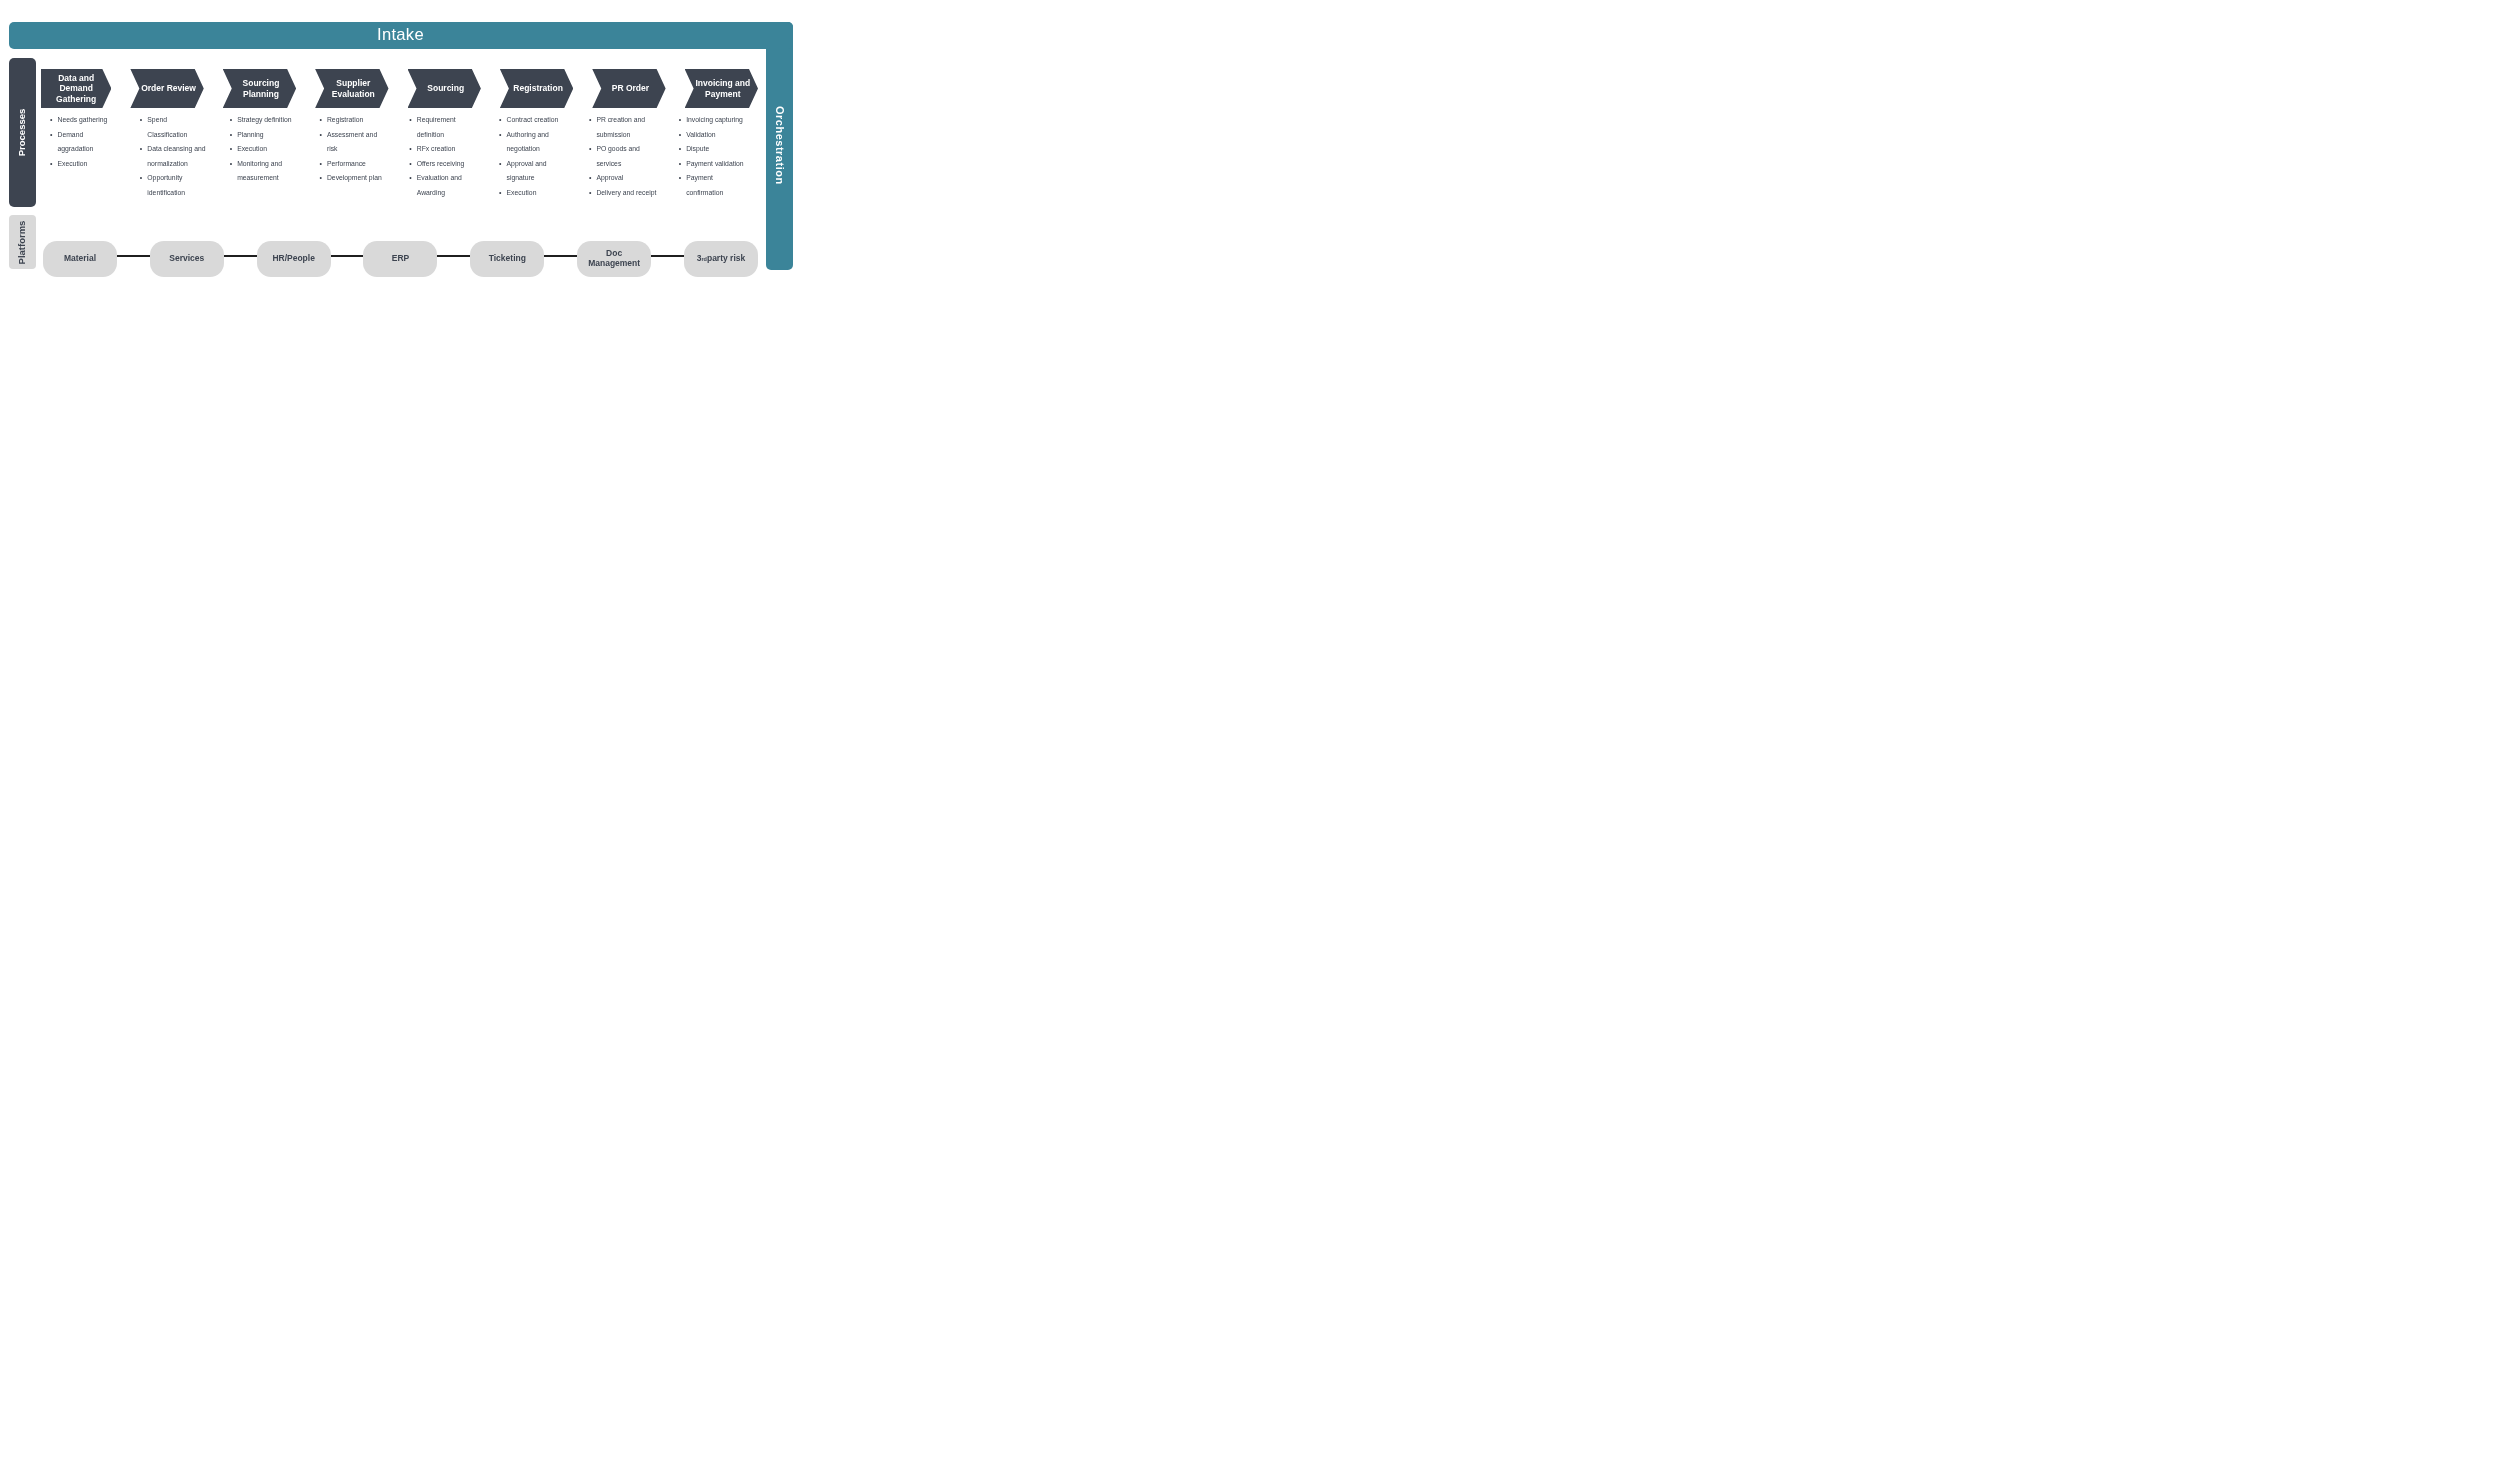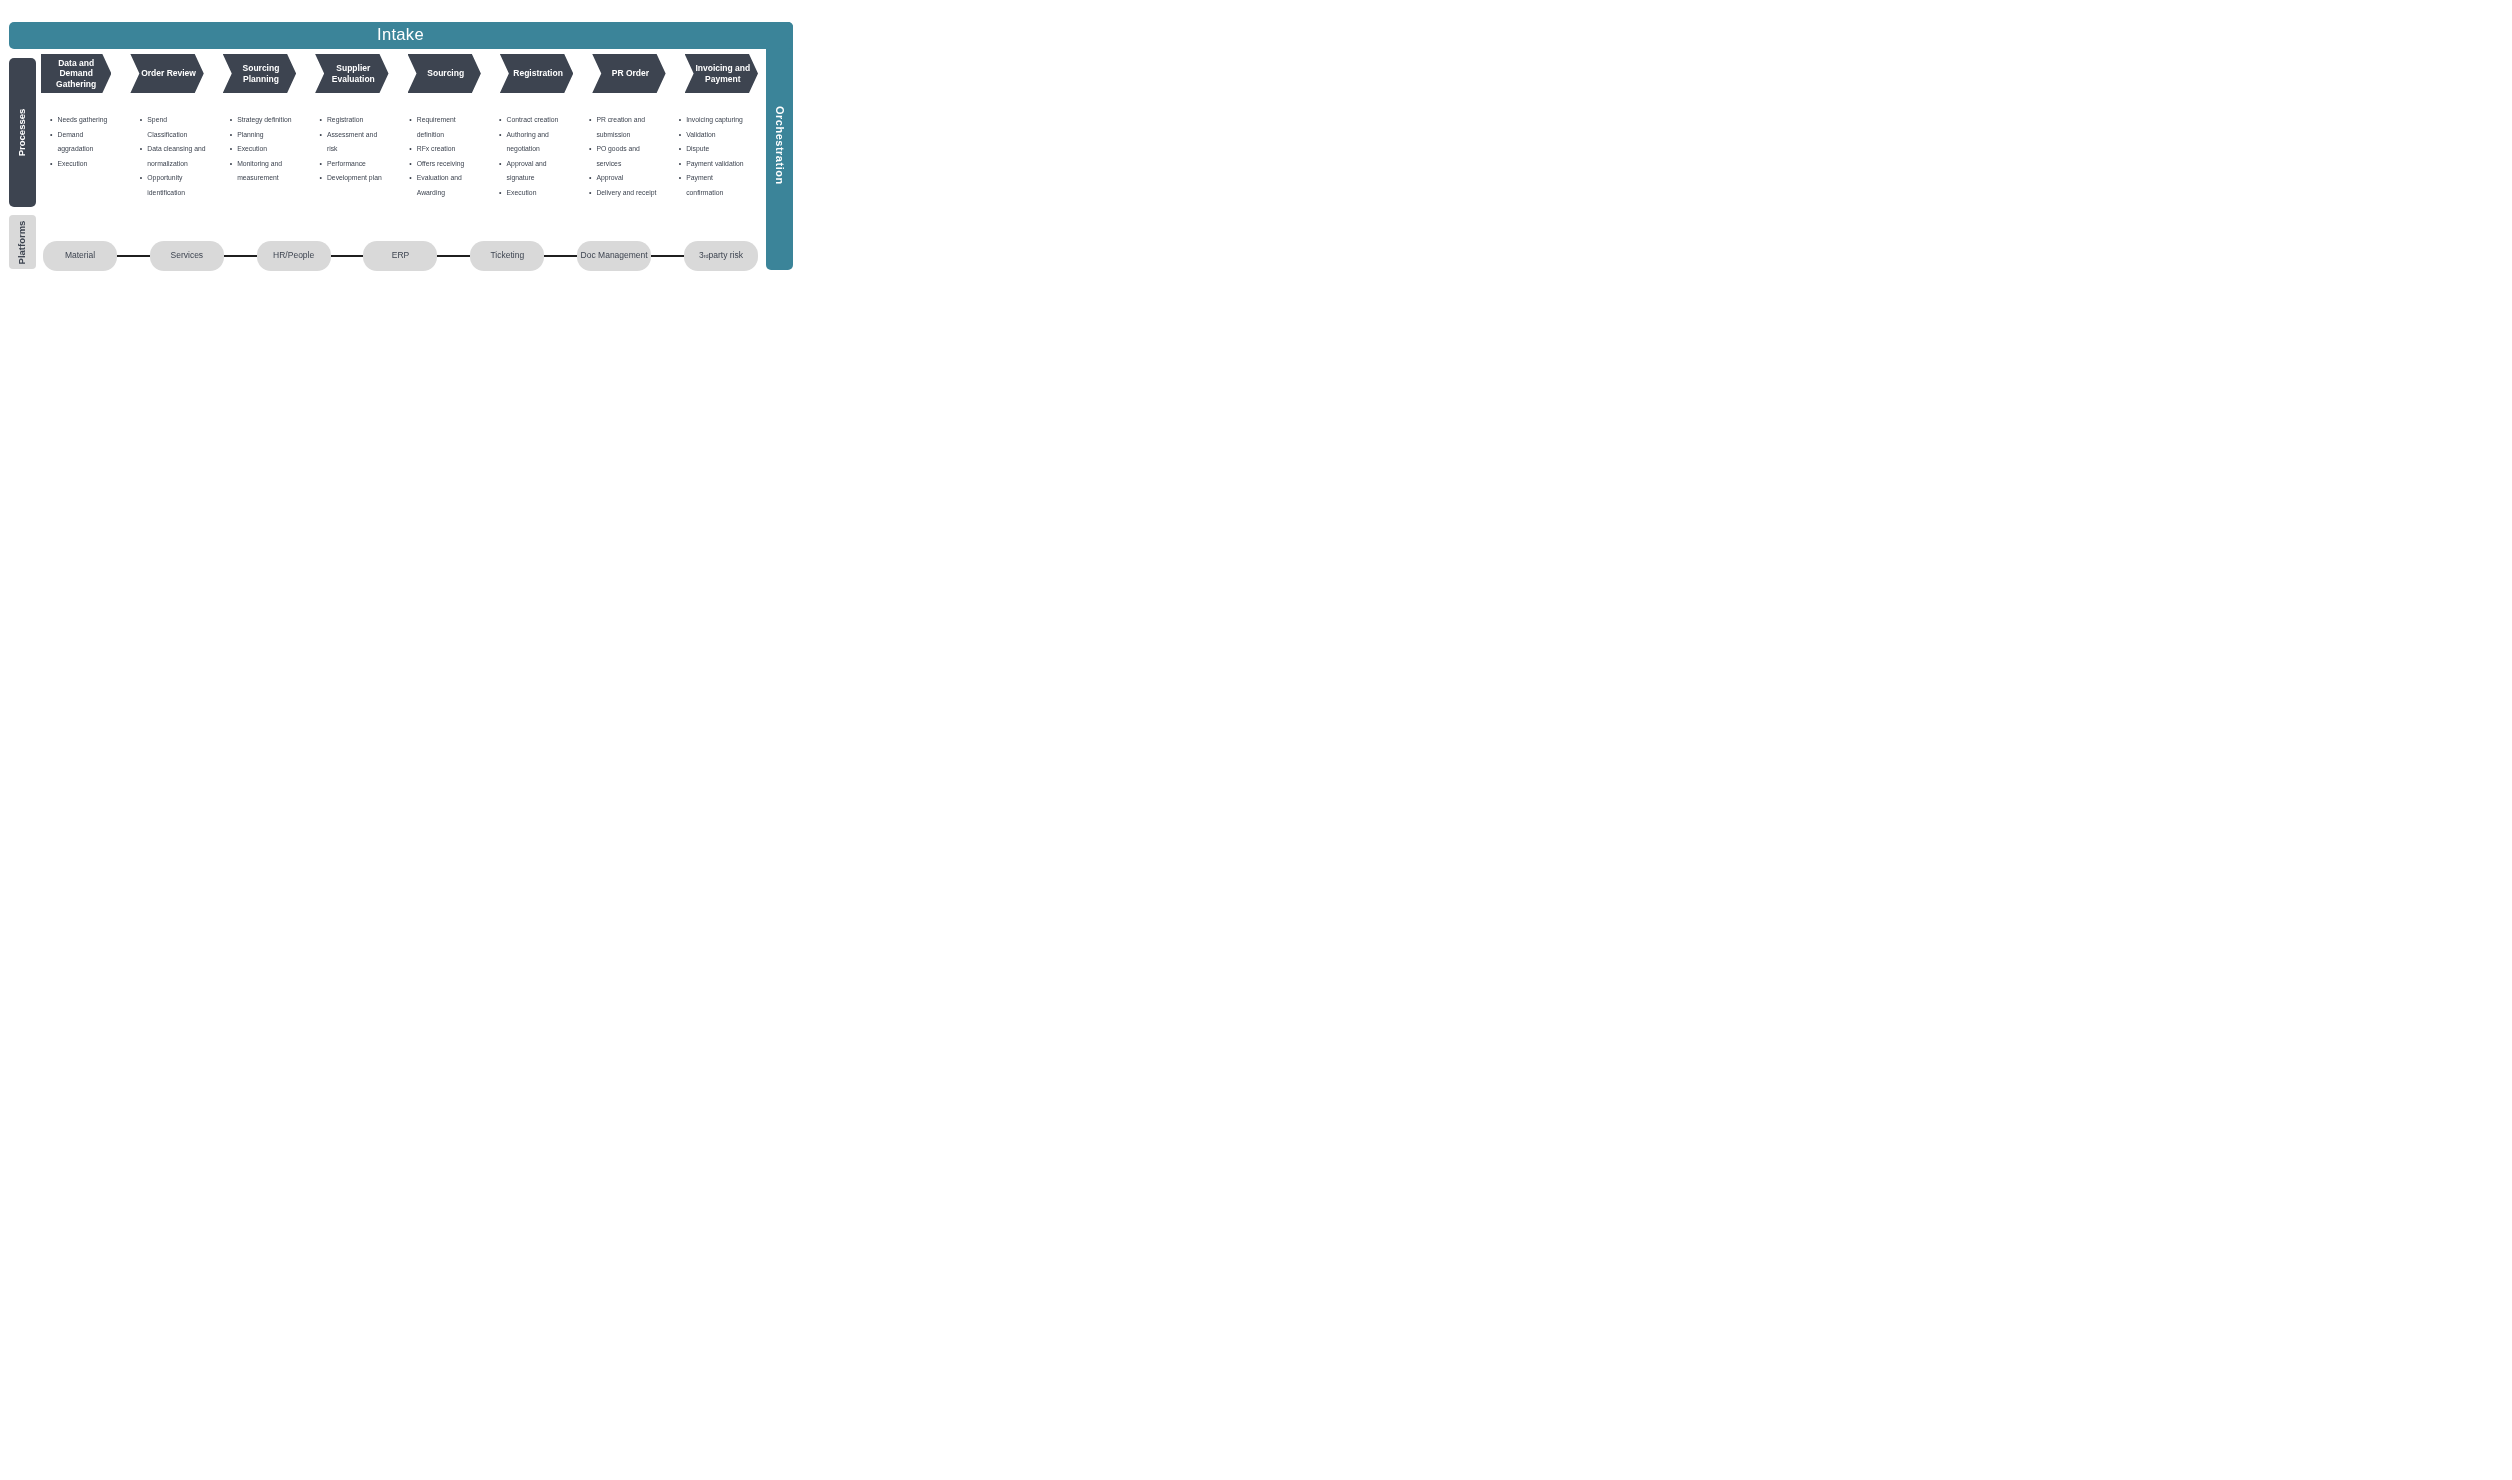--- a/index.html
+++ b/index.html
@@ -17,40 +17,40 @@
 
   
   .rail{position:absolute; display:flex; align-items:center; justify-content:center;}
   .rail-processes{left:8.5px; top:58px; width:27px; height:149px; background:#3D4450; border-radius:5px;}
   .rail-platforms{left:8.5px; top:215px; width:27px; height:54px; background:#D9D9D9; border-radius:4px;}
   .rail-label{transform:rotate(-90deg); white-space:nowrap; font-weight:bold; font-size:9.5px;}
   .rail-processes .rail-label{color:#ffffff;}
   .rail-platforms .rail-label{color:#3D4450;}
 
   
-  .stage-band{position:absolute; left:41px; top:54px; width:717px; height:39px; display:flex; column-gap:19px;}
+  .stage-band{position:absolute; left:41px; top:69px; width:717px; height:39px; display:flex; column-gap:19px;}
   .stage{flex:1 1 0; background:#3D4450; color:#fff; display:flex; align-items:center; justify-content:center;
     text-align:center; font-weight:bold; font-size:8.5px; line-height:1.25; padding:0 5px 0 8px; box-sizing:border-box;
     clip-path:polygon(0 0, calc(100% - 9px) 0, 100% 50%, calc(100% - 9px) 100%, 0 100%, 9px 50%);}
   .stage:first-child{clip-path:polygon(0 0, calc(100% - 9px) 0, 100% 50%, calc(100% - 9px) 100%, 0 100%); padding-left:5px;}
 
   
   .process-columns{position:absolute; left:41px; top:113px; width:717px; display:flex; column-gap:1.5px;}
   .process-col{flex:1 1 0; box-sizing:border-box; padding:0 11px 0 9px;}
   .process-col ul{list-style:none; margin:0; padding:0;}
   .process-col li{position:relative; padding-left:7.5px; font-size:6.8px; line-height:14.6px; color:#3D4450;}
   .process-col li::before{content:"•"; position:absolute; left:0; top:0; color:#3D4450; font-size:7px;}
 
   
   .platform-row{position:absolute; left:43px; top:241px; width:715px; height:30px;}
   .platform-line{position:absolute; left:35px; right:35px; top:14px; height:1.5px; background:#1F1F1F;}
   .platform-boxes{position:absolute; inset:0; display:flex; justify-content:space-between;}
-  .platform-box{position:relative; width:74px; height:30px; background:#D9D9D9; border-radius:14px;
+  .platform-box{position:relative; width:74px; height:36px; background:#D9D9D9; border-radius:14px;
     display:flex; align-items:center; justify-content:center; text-align:center;
-    color:#3D4450; font-weight:normal; font-size:8.5px; line-height:1.15; padding:0 3px; box-sizing:border-box;}
+    color:#3D4450; font-weight:bold; font-size:8.5px; line-height:1.15; padding:0 3px; box-sizing:border-box;}
   .platform-box sup{font-size:5.5px; line-height:0;}
 </style>
 </head>
 <body>
 
 <div class="canvas">
 
   <div class="orchestration-bar">
     <div class="orchestration-title">Orchestration</div>
   </div>

